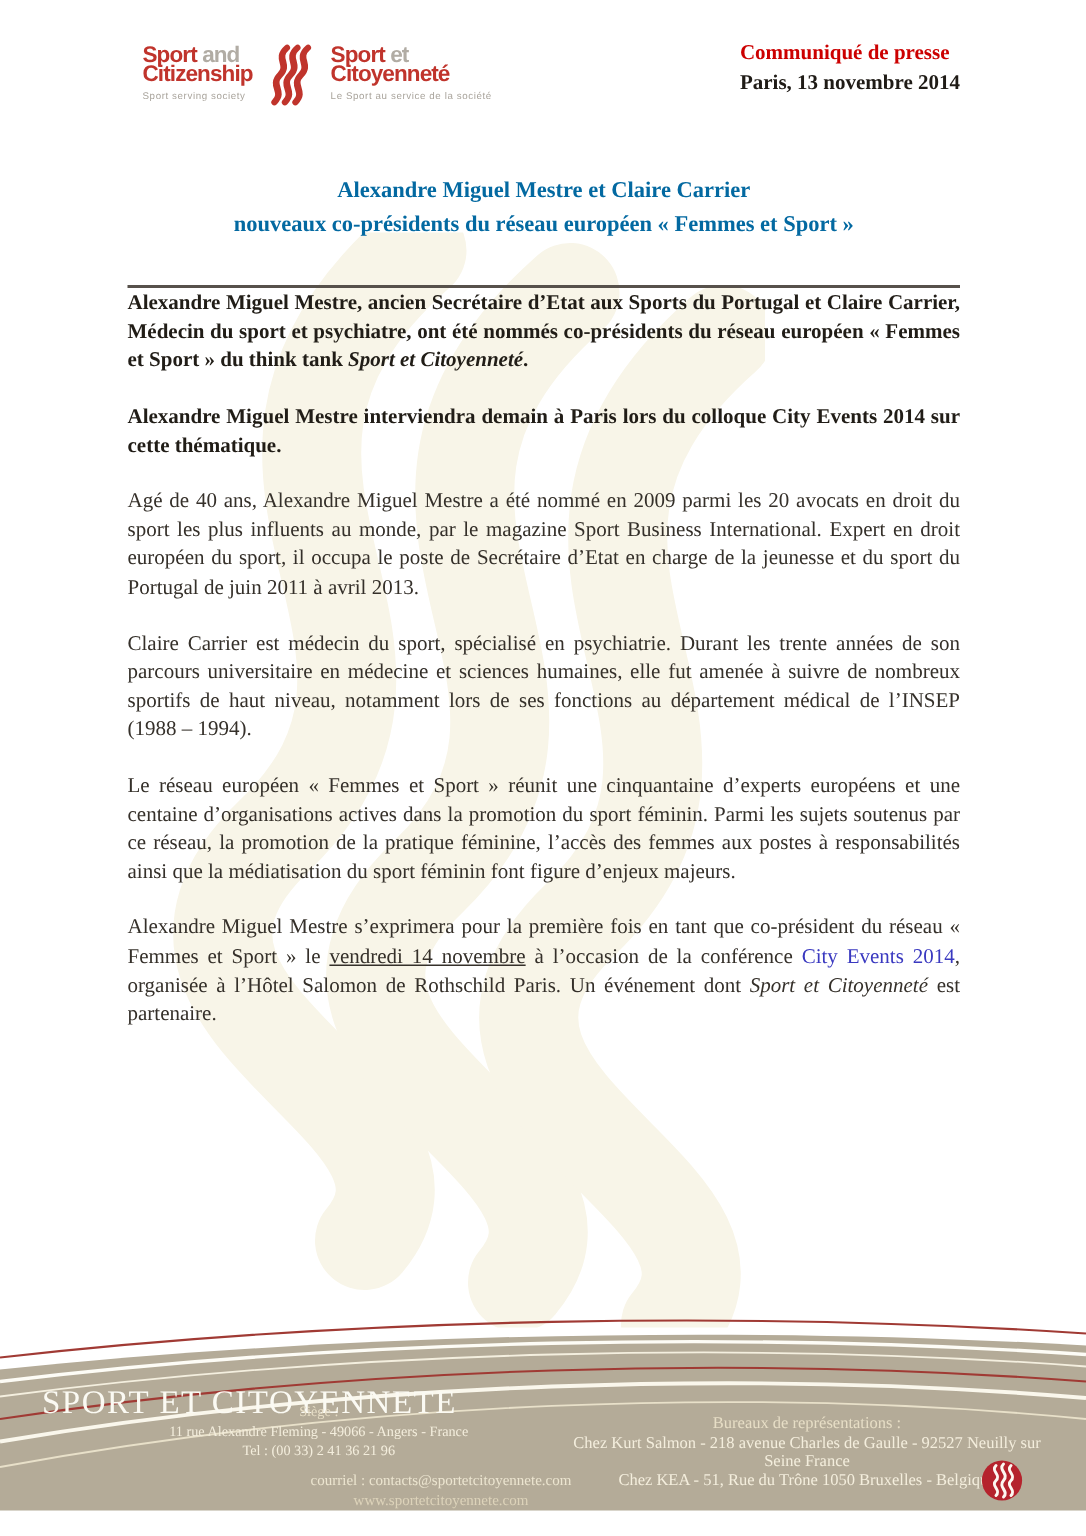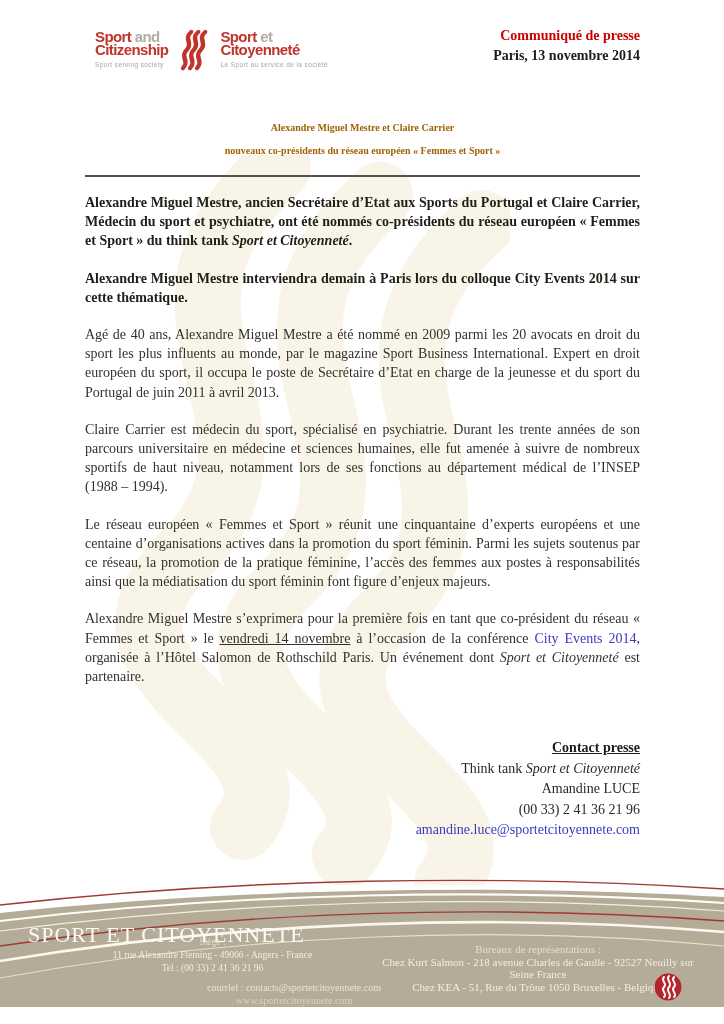--- a/index.html
+++ b/index.html
@@ -10,27 +10,27 @@
   
   .header{position:absolute;top:26px;left:95px;right:84px;display:flex;
           justify-content:space-between;align-items:flex-start;z-index:1;}
   .logos{display:flex;align-items:center;gap:9px;}
   .logo-block{font-family:"Liberation Sans", sans-serif;font-weight:700;
               font-size:15px;line-height:13.5px;letter-spacing:-0.6px;white-space:nowrap;}
   .logo-red{color:#c0342c;}
   .logo-grey{color:#b1aca4;font-weight:700;}
   .logo-tag{font-weight:400;font-size:6.5px;letter-spacing:0.4px;color:#a9a49c;
             margin-top:4px;line-height:8px;}
-  .press-meta{text-align:right;font-weight:700;font-size:14px;line-height:20px;}
+  .press-meta{font-weight:700;font-size:14px;line-height:20px;}
   .kicker{color:#cc0000;}
   .dateline{color:#1f1b16;}
   
   .title-block{position:absolute;top:116px;left:85px;width:555px;text-align:center;
-               color:#a16207;font-weight:700;font-size:10px;line-height:23px;
-               padding-bottom:13px;border-bottom:2px solid #57514b;z-index:1;}
+               color:#0369a1;font-weight:700;font-size:15px;line-height:23px;
+               padding-bottom:28px;border-bottom:2px solid #57514b;z-index:1;}
   
   .body{position:absolute;top:193px;left:85px;width:555px;z-index:1;
         font-size:14px;line-height:19.2px;text-align:justify;}
   .body p{margin:0 0 18px 0;}
   .p-bold{font-weight:700;color:#211d17;font-family:Liberation Serif, serif;}
   .bi{font-style:italic;}
   .u{text-decoration:underline;}
   .link{color:#3a39c0;cursor:pointer;}
   
   .contact{position:absolute;top:738px;left:85px;width:555px;text-align:right;
@@ -98,27 +98,20 @@
 
   <main class="body">
     <p class="p-bold"><span>Alexandre Miguel Mestre, ancien Secrétaire d’Etat aux Sports du Portugal et Claire Carrier, Médecin du sport et psychiatre, ont été nommés co-présidents du réseau européen « Femmes et Sport » du think tank </span><span class="bi">Sport et Citoyenneté</span><span>.</span></p>
     <p class="p-bold">Alexandre Miguel Mestre interviendra demain à Paris lors du colloque City Events 2014 sur cette thématique.</p>
     <p>Agé de 40 ans, Alexandre Miguel Mestre a été nommé en 2009 parmi les 20 avocats en droit du sport les plus influents au monde, par le magazine Sport Business International. Expert en droit européen du sport, il occupa le poste de Secrétaire d’Etat en charge de la jeunesse et du sport du Portugal de juin 2011 à avril 2013.</p>
     <p>Claire Carrier est médecin du sport, spécialisé en psychiatrie. Durant les trente années de son parcours universitaire en médecine et sciences humaines, elle fut amenée à suivre de nombreux sportifs de haut niveau, notamment lors de ses fonctions au département médical de l’INSEP (1988 – 1994).</p>
     <p>Le réseau européen « Femmes et Sport » réunit une cinquantaine d’experts européens et une centaine d’organisations actives dans la promotion du sport féminin. Parmi les sujets soutenus par ce réseau, la promotion de la pratique féminine, l’accès des femmes aux postes à responsabilités ainsi que la médiatisation du sport féminin font figure d’enjeux majeurs.</p>
     <p><span>Alexandre Miguel Mestre s’exprimera pour la première fois en tant que co-président du réseau « Femmes et Sport » le </span><span class="u">vendredi 14 novembre</span><span> à l’occasion de la conférence </span><a class="link">City Events 2014</a><span>, organisée à l’Hôtel Salomon de Rothschild Paris. Un événement dont </span><span class="bi">Sport et Citoyenneté</span><span> est partenaire.</span></p>
   </main>
 
-  <aside class="contact">
-    <div class="contact-heading">Contact presse</div>
-    <div><span>Think tank </span><span class="bi">Sport et Citoyenneté</span></div>
-    <div>Amandine LUCE</div>
-    <div>(00 33) 2 41 36 21 96</div>
-    <div><a class="link">amandine.luce@sportetcitoyennete.com</a></div>
-  </aside>
 
   <footer class="footer">
     <svg class="band" width="724" height="166" viewBox="0 0 724 166" aria-hidden="true">
       <path d="M0,55 C240,30 500,26 724,39 L724,149 L0,149 Z" fill="#b4ab98"></path>
       <g fill="none">
         <path d="M0,47 C240,20 500,16 724,31" stroke="#a03a34" stroke-width="1.4"></path>
         <path d="M0,63 C240,34 500,30 724,45" stroke="#fdfcf6" stroke-width="2.2"></path>
         <path d="M0,73 C240,42 500,36 724,53" stroke="#f4efdf" stroke-width="1.2"></path>
         <path d="M0,88 C240,52 500,46 724,63" stroke="#a03a34" stroke-width="1.4"></path>
         <path d="M0,103 C240,63 500,55 724,74" stroke="#faf7ec" stroke-width="2.6"></path>

